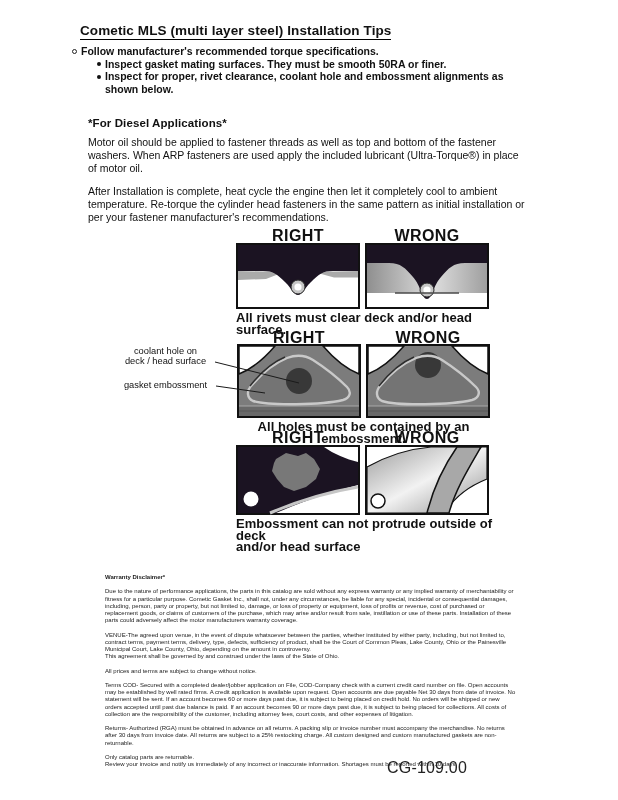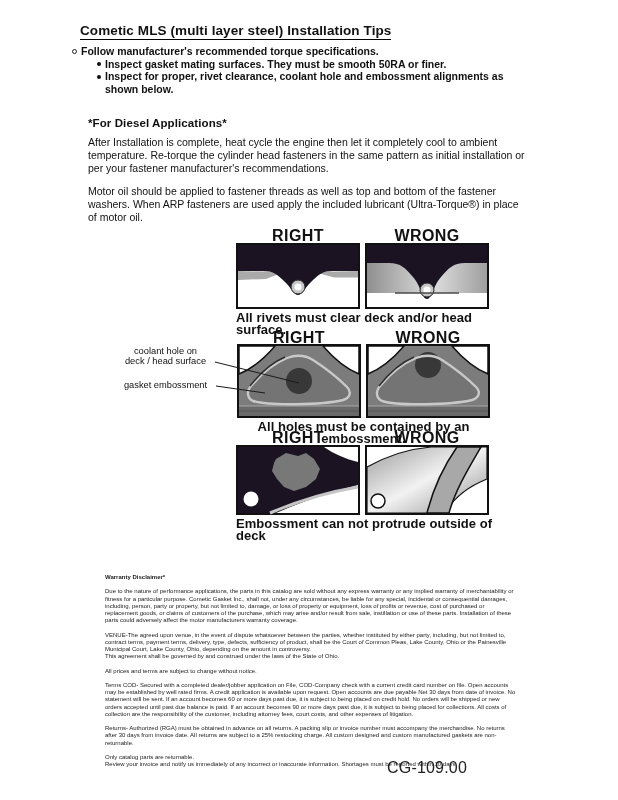--- a/index.html
+++ b/index.html
@@ -52,22 +52,22 @@
   <span class="title">Cometic MLS (multi layer steel) Installation Tips</span>
   <ul class="tips-list" style="margin-left:-8px;font-weight:bold;">
     <li><span class="m1"></span><span>Follow manufacturer's recommended torque specifications.</span></li>
     <li class="sub"><span class="m2"></span><span>Inspect gasket mating surfaces.  They must be smooth 50RA or finer.</span></li>
     <li class="sub"><span class="m2"></span><span>Inspect for proper, rivet clearance, coolant hole and embossment alignments as shown below.</span></li>
   </ul>
 </div>
 
 <div class="abs" style="left:88px;top:116px;width:438px;">
   <div class="h2">*For Diesel Applications*</div>
+  <p class="para">Motor oil should be applied to fastener threads as well as top and bottom of the fastener washers. When ARP fasteners are used apply the included lubricant (Ultra-Torque®) in place of motor oil.</p>
   <p class="para">After Installation is complete, heat cycle the engine then let it completely cool to ambient temperature. Re-torque the cylinder head fasteners in the same pattern as initial installation or per your fastener manufacturer's recommendations.</p>
-  <p class="para">Motor oil should be applied to fastener threads as well as top and bottom of the fastener washers. When ARP fasteners are used apply the included lubricant (Ultra-Torque®) in place of motor oil.</p>
 </div>
 
 <div class="abs" style="left:236px;top:229px;width:253px;height:95px;">
   <span class="fig-label" style="left:0;">RIGHT</span>
   <span class="fig-label" style="left:129px;">WRONG</span>
 
   <svg class="panel" style="left:0;" width="124" height="66" viewBox="0 0 124 66">
     <rect x="1" y="1" width="122" height="64" fill="#ffffff" stroke="#111" stroke-width="2"></rect>
     <path d="M2,28 L48,29 L30,36 L2,37 Z" fill="#aaaaaa"></path>
     <path d="M122,28 L78,29 L98,34.5 L122,34.5 Z" fill="#aaaaaa"></path>
@@ -161,20 +161,21 @@
       </linearGradient>
     </defs>
     <rect x="1" y="1" width="122" height="68" fill="#ffffff" stroke="#111" stroke-width="2"></rect>
     <path d="M2,22 C20,12 42,4 66,2 L122,2 L122,34 C102,42 88,54 80,68 L2,68 Z" fill="url(#gDeck2)" stroke="#111" stroke-width="1.2"></path>
     <path d="M92,2 L116,2 C102,26 90,46 84,68 L62,68 C68,44 78,22 92,2 Z" fill="#a8a8a8" stroke="#111" stroke-width="1.5"></path>
     <circle cx="13" cy="56" r="7" fill="#ffffff" stroke="#111" stroke-width="1.5"></circle>
   </svg>
 
   <div class="caption" style="left:0;top:87px;width:260px;">
     <div>Embossment can not protrude outside of deck</div>
+    <div>and/or head surface</div>
   </div>
 </div>
 
 <div class="abs legal" style="left:105px;top:574px;">
   <p class="lh">Warranty Disclaimer*</p>
   <p class="gap">Due to the nature of performance applications, the parts in this catalog are sold without any express warranty or any implied warranty of merchantability or fitness for a particular purpose.  Cometic Gasket Inc., shall not, under any circumstances, be liable for any special, incidental or consequential damages, including, person, party or property, but not limited to, damage, or loss of property or equipment, loss of profits or revenue, cost of purchased or replacement goods, or claims of customers of the purchase, which may arise and/or result from sale, instillation or use of these parts.  Installation of these parts could adversely affect the motor manufacturers warranty coverage.</p>
   <p class="gap">VENUE-The agreed upon venue, in the event of dispute whatsoever between the parties, whether instituted by either party, including, but not limited to, contract terms, payment terms, delivery, type, defects, sufficiency of product, shall be the Court of Common Pleas, Lake County, Ohio or the Painesville Municipal Court, Lake County, Ohio, depending on the amount in controversy.</p>
   <p>This agreement shall be governed by and construed under the laws of the State of Ohio.</p>
   <p class="gap">All prices and terms are subject to change without notice.</p>
   <p class="gap">Terms COD- Secured with a completed dealer/jobber application on File, COD-Company check with a current credit card number on file.  Open accounts may be established by well rated firms.  A credit application is available upon request.  Open accounts are due payable Net 30 days from date of invoice.  No statement will be sent.  If an account becomes 60 or more days past due, it is subject to being placed on credit hold.  No orders will be shipped or new orders accepted until past due balance is paid.  If an account becomes 90 or more days past due, it is subject to being placed for collections.  All costs of collection are the responsibility of the customer, including attorney fees, court costs, and other expenses of litigation.</p>

